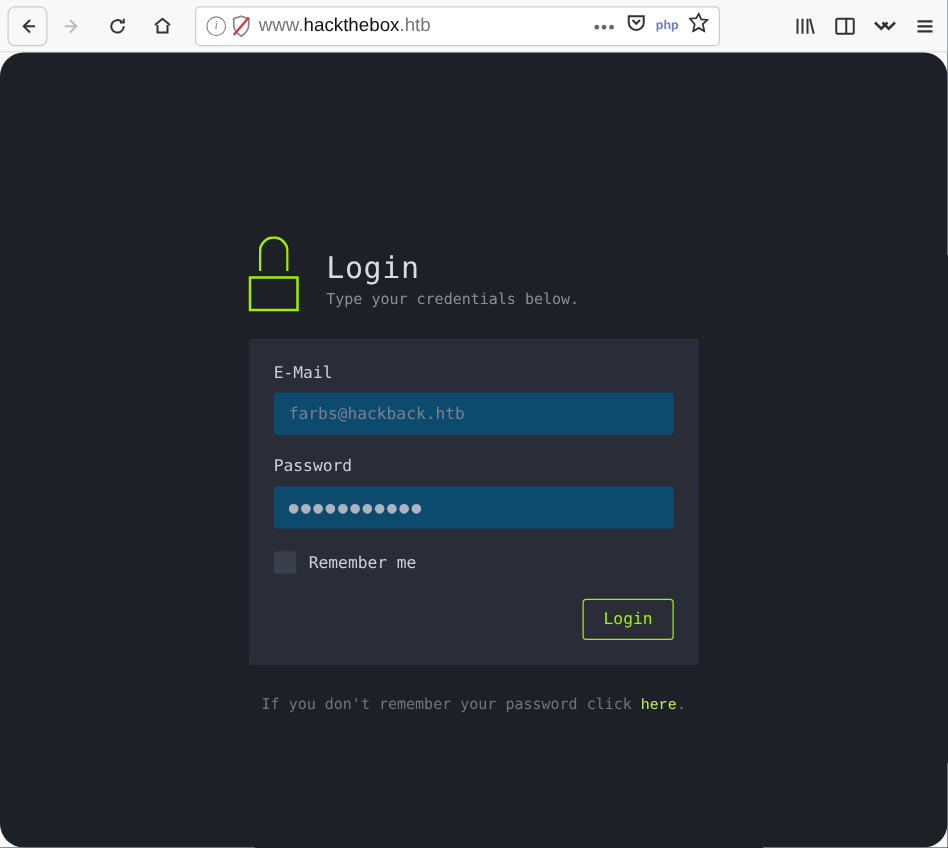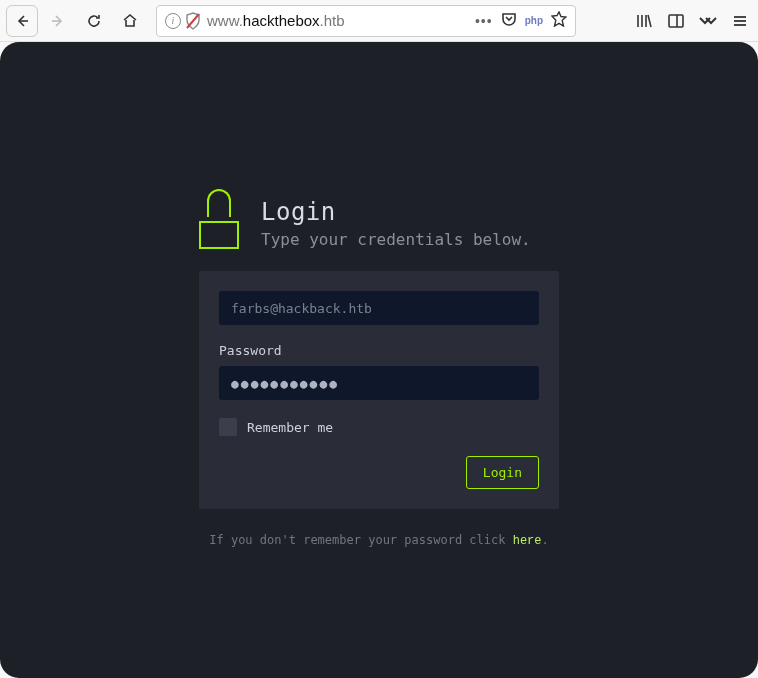--- a/index.html
+++ b/index.html
@@ -22,25 +22,25 @@
 
   
   .page { width:100%; height:636px; background:#1e2027; display:flex; flex-direction:column; align-items:center; font-family: "Consolas","DejaVu Sans Mono","Menlo",monospace; color:#c8cbd4;border-radius:19px; }
 
   .header-row { display:flex; align-items:center; gap:18px; margin-top:155px; width:360px; }
   .lock { width:44px; height:52px; position:relative; }
   .lock-shackle { position:absolute; top:-8px; left:8px; width:24px; height:28px; border:2px solid #9fef00; border-bottom:none; border-radius:12px 12px 0 0; }
   .lock-body { position:absolute; bottom:0; left:0; width:40px; height:28px; border:2px solid #9fef00; }
   .titleblock { display:flex; flex-direction:column; }
   .title { font-size:24px; color:#d9dce4; font-weight:normal; letter-spacing:0.5px; }
-  .subtitle { font-size:16px; color:#8b8f9a; margin-top:4px; }
+  .subtitle { font-size:12px; color:#8b8f9a; margin-top:4px; }
 
   .card { width:360px; background:#2a2d38; margin-top:22px; padding:20px; border-radius:2px; }
   .field-label { font-size:13px; color:#cdd1db; margin-bottom:8px; }
-  .input { width:100%; height:34px; background:#0f172a; border:none; border-radius:3px; color:#aeb3c2; padding:0 12px; font-family:inherit; font-size:13px; outline:none; }
+  .input { width:100%; height:34px; background:#0c4a6e; border:none; border-radius:3px; color:#aeb3c2; padding:0 12px; font-family:inherit; font-size:13px; outline:none; }
   .input::placeholder { color:#7a8090; }
   .pw { letter-spacing:2px; }
   .field { margin-bottom:18px; }
   .remember-row { display:flex; align-items:center; gap:10px; margin-top:16px; margin-bottom:20px; }
   .check { width:18px; height:18px; background:#3b3f4c; border-radius:2px; }
   .remember-label { font-size:13px; color:#cdd1db; }
   .btn-row { display:flex; justify-content:flex-end; }
   .login-btn { background:transparent; border:1px solid #9fef00; color:#9fef00; font-family:inherit; font-size:13px; padding:8px 16px; border-radius:3px; cursor:pointer; }
 
   .footer { margin-top:24px; font-size:12px; color:#70757f; }
@@ -151,20 +151,21 @@
       <div class="lock-body"></div>
     </div>
     <div class="titleblock">
       <div class="title">Login</div>
       <div class="subtitle">Type your credentials below.</div>
     </div>
   </div>
 
   <div class="card">
     <div class="field">
+      <div class="field-label">E-Mail</div>
       <input class="input" type="text" placeholder="farbs@hackback.htb" style="">
     </div>
     <div class="field">
       <div class="field-label">Password</div>
       <input class="input pw" type="text" value="●●●●●●●●●●●" style="">
     </div>
     <div class="remember-row">
       <div class="check"></div>
       <div class="remember-label">Remember me</div>
     </div>

